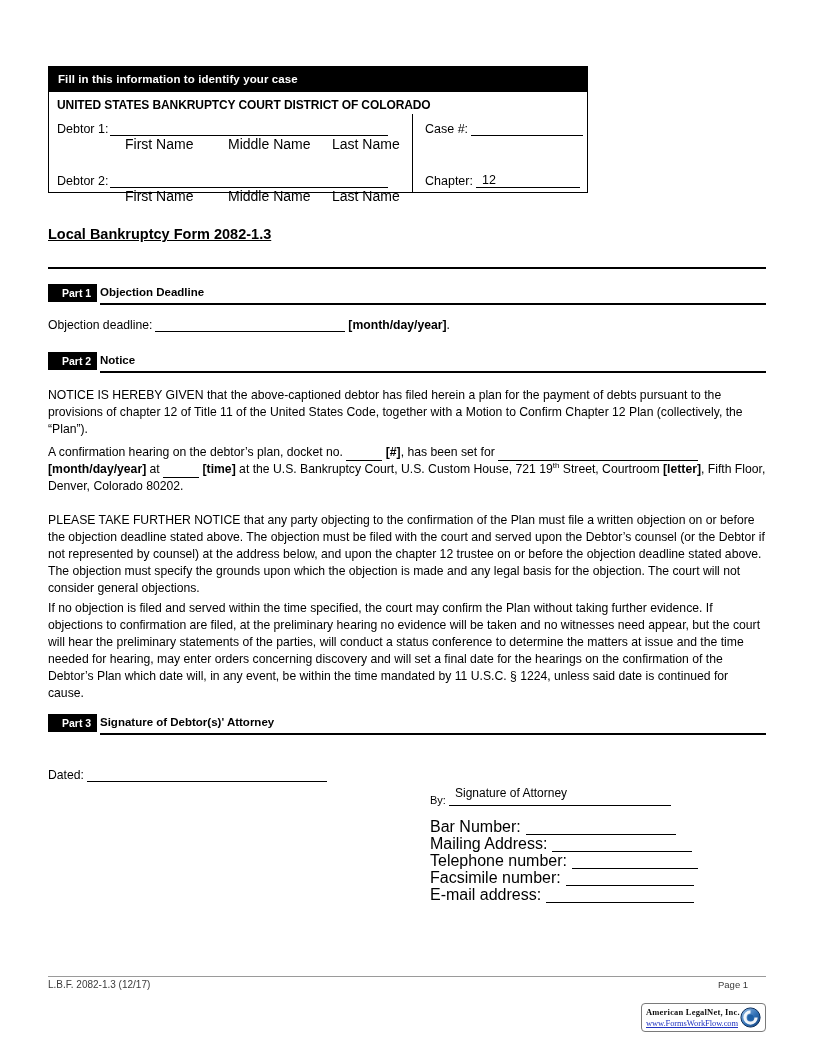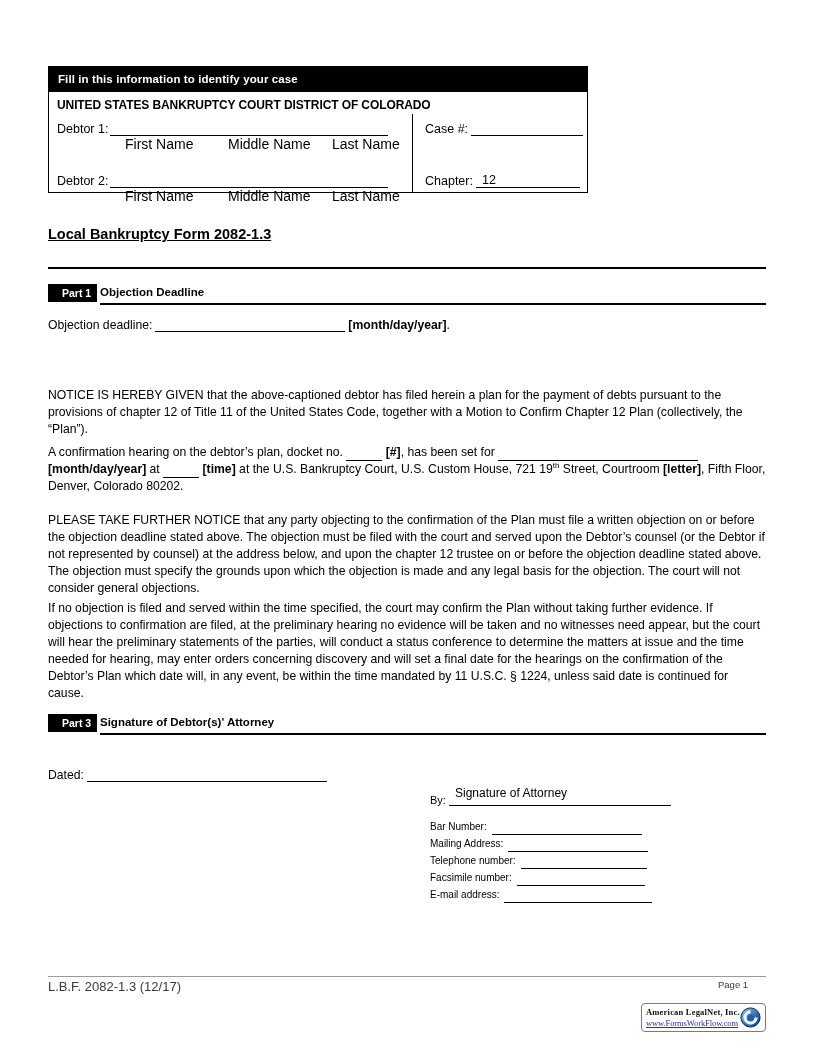--- a/index.html
+++ b/index.html
@@ -246,21 +246,21 @@
     position: absolute;
     left: 455px;
     top: 786px;
     font-size: 12px;
   }
 
   .attorney-info {
     position: absolute;
     left: 430px;
     top: 818px;
-    font-size: 10px;
+    font-size: 16px;
     line-height: 17px;
   }
   .ai-row {
     white-space: nowrap;
     height: 17px;
   }
   .ai-label { display: inline-block; }
   .ai-rule {
     display: inline-block;
     border-bottom: 1px solid #000;
@@ -280,21 +280,21 @@
     left: 48px;
     top: 976px;
     width: 718px;
     height: 1px;
     background: #9a9a9a;
   }
   .footer-left {
     position: absolute;
     left: 48px;
     top: 979px;
-    font-size: 13px;
+    font-size: 10px;
     color: #3a3a3a;
   }
   .footer-right {
     position: absolute;
     left: 718px;
     top: 979px;
     font-size: 9.5px;
     color: #3a3a3a;
   }
 
@@ -388,20 +388,25 @@
   <div class="part-header" style="top:284px;">
     <span class="part-badge">Part 1</span>
     <span class="part-title">Objection Deadline</span>
     <span class="part-rule"></span>
   </div>
 
   <div class="deadline-line">
     <span>Objection deadline:</span><span class="deadline-rule"></span><span class="b">[month/day/year]</span><span>.</span>
   </div>
 
+  <div class="part-header" style="top:352px;">
+    <span class="part-badge">Part 2</span>
+    <span class="part-title">Notice</span>
+    <span class="part-rule"></span>
+  </div>
 
   <div class="para" style="top:387px;">NOTICE IS HEREBY GIVEN that the above-captioned debtor has filed herein a plan for the payment of debts pursuant to the provisions of chapter 12 of Title 11 of the United States Code, together with a Motion to Confirm Chapter 12 Plan (collectively, the “Plan”).</div>
 
   <div class="para" style="top:444px;"><span>A confirmation hearing on the debtor’s plan, docket no. </span><span class="fill-rule" style="width:36px;"></span> <span class="b">[#]</span><span>, has been set for </span><span class="fill-rule" style="width:200px;"></span> <span class="b">[month/day/year]</span><span> at </span><span class="fill-rule" style="width:36px;"></span> <span class="b">[time]</span><span> at the U.S. Bankruptcy Court, U.S. Custom House, 721 19</span><sup>th</sup><span> Street, Courtroom </span><span class="b">[letter]</span><span>, Fifth Floor, Denver, Colorado 80202.</span></div>
 
   <div class="para" style="top:512px;">PLEASE TAKE FURTHER NOTICE that any party objecting to the confirmation of the Plan must file a written objection on or before the objection deadline stated above.  The objection must be filed with the court and served upon the Debtor’s counsel (or the Debtor if not represented by counsel) at the address below, and upon the chapter 12 trustee on or before the objection deadline stated above.  The objection must specify the grounds upon which the objection is made and any legal basis for the objection.  The court will not consider general objections.</div>
 
   <div class="para" style="top:600px;">If no objection is filed and served within the time specified, the court may confirm the Plan without taking further evidence.  If objections to confirmation are filed, at the preliminary hearing no evidence will be taken and no witnesses need appear, but the court will hear the preliminary statements of the parties, will conduct a status conference to determine the matters at issue and the time needed for hearing, may enter orders concerning discovery and will set a final date for the hearings on the confirmation of the Debtor’s Plan which date will, in any event, be within the time mandated by 11 U.S.C. § 1224, unless said date is continued for cause.</div>
 
   <div class="part-header" style="top:714px;">

